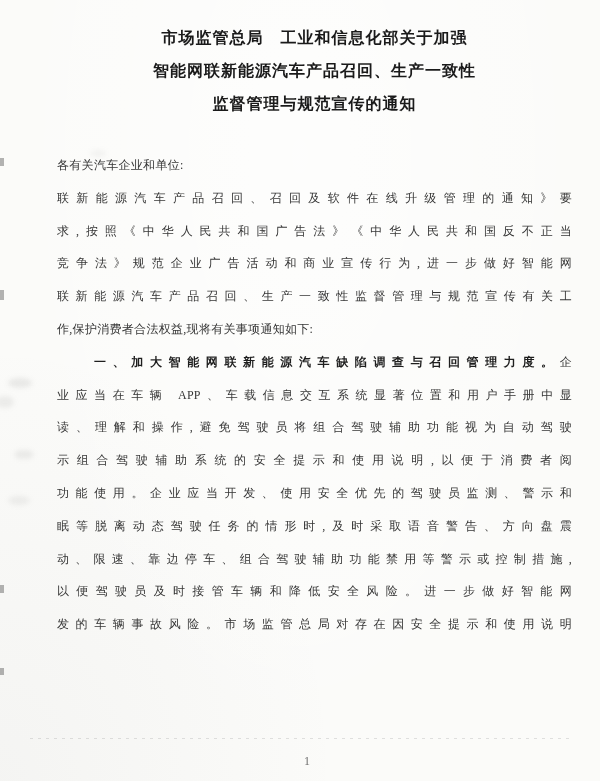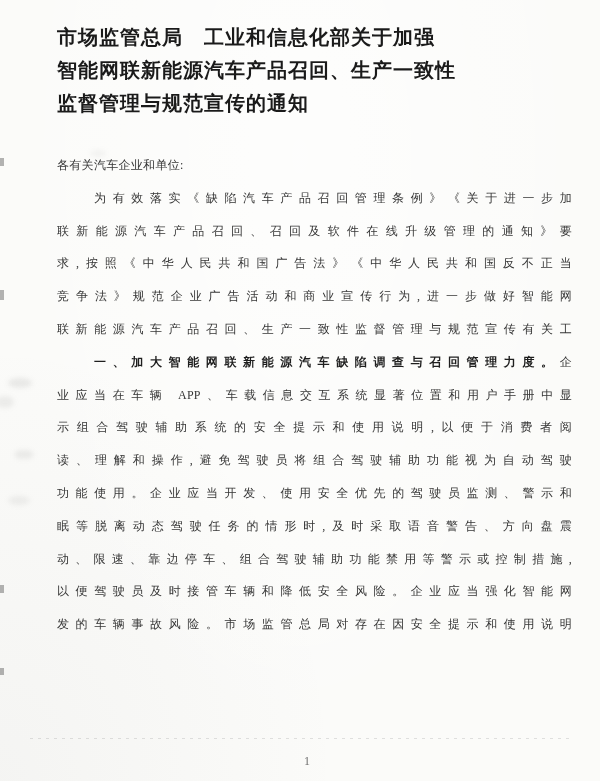--- a/index.html
+++ b/index.html
@@ -12,21 +12,22 @@
   .page {
     position: absolute; inset: 0;
     background:
       radial-gradient(ellipse at 50% 20%, rgba(255,255,255,0.6), rgba(0,0,0,0) 70%),
       radial-gradient(ellipse at 0% 100%, rgba(120,120,120,0.05), rgba(0,0,0,0) 40%),
       #fbfbf9;
   }
   .title {
     position: absolute;
     top: 21px; left: 57px; width: 515px;
-    font-size: 20px; line-height: 33px;
+    text-align: center;
+    font-size: 16px; line-height: 33px;
     font-weight: 700;
     letter-spacing: 1px;
     color: #1a1a1a;
   }
   .body-text {
     position: absolute;
     top: 149px; left: 57px; width: 515px;
     font-size: 12px; line-height: 32.8px;
     color: #363636;
     letter-spacing: 0.3px;
@@ -71,33 +72,33 @@
 <div class="page">
 
   <header class="title">
     <div class="title-line">市场监管总局　工业和信息化部关于加强</div>
     <div class="title-line">智能网联新能源汽车产品召回、生产一致性</div>
     <div class="title-line">监督管理与规范宣传的通知</div>
   </header>
 
   <main class="body-text">
       <div class="line">各有关汽车企业和单位:</div>
-      <div class="line fill indent">为有效落实《缺陷汽车产品召回管理条例》《关于进一步加</div>
       <div class="line fill">联新能源汽车产品召回、召回及软件在线升级管理的通知》要</div>
       <div class="line fill">求,按照《中华人民共和国广告法》《中华人民共和国反不正当</div>
       <div class="line fill">竞争法》规范企业广告活动和商业宣传行为,进一步做好智能网</div>
       <div class="line fill">联新能源汽车产品召回、生产一致性监督管理与规范宣传有关工</div>
+      <div class="line">作,保护消费者合法权益,现将有关事项通知如下:</div>
       <div class="line fill indent"><b class="heading">一、加大智能网联新能源汽车缺陷调查与召回管理力度。</b>企</div>
       <div class="line fill">业应当在车辆 APP、车载信息交互系统显著位置和用户手册中显</div>
+      <div class="line fill">读、理解和操作,避免驾驶员将组合驾驶辅助功能视为自动驾驶</div>
       <div class="line fill">示组合驾驶辅助系统的安全提示和使用说明,以便于消费者阅</div>
-      <div class="line fill">读、理解和操作,避免驾驶员将组合驾驶辅助功能视为自动驾驶</div>
       <div class="line fill">功能使用。企业应当开发、使用安全优先的驾驶员监测、警示和</div>
       <div class="line fill">眠等脱离动态驾驶任务的情形时,及时采取语音警告、方向盘震</div>
       <div class="line fill">动、限速、靠边停车、组合驾驶辅助功能禁用等警示或控制措施,</div>
-      <div class="line fill">以便驾驶员及时接管车辆和降低安全风险。企业应当强化智能网</div>
+      <div class="line fill">以便驾驶员及时接管车辆和降低安全风险。进一步做好智能网</div>
       <div class="line fill">发的车辆事故风险。市场监管总局对存在因安全提示和使用说明</div>
     </main>
 
   <div class="fold-line"></div>
 
   <div class="smudge sm1"></div>
   <div class="smudge sm2"></div>
   <div class="smudge sm3"></div>
   <div class="smudge sm4"></div>
   <div class="smudge sm5"></div>

